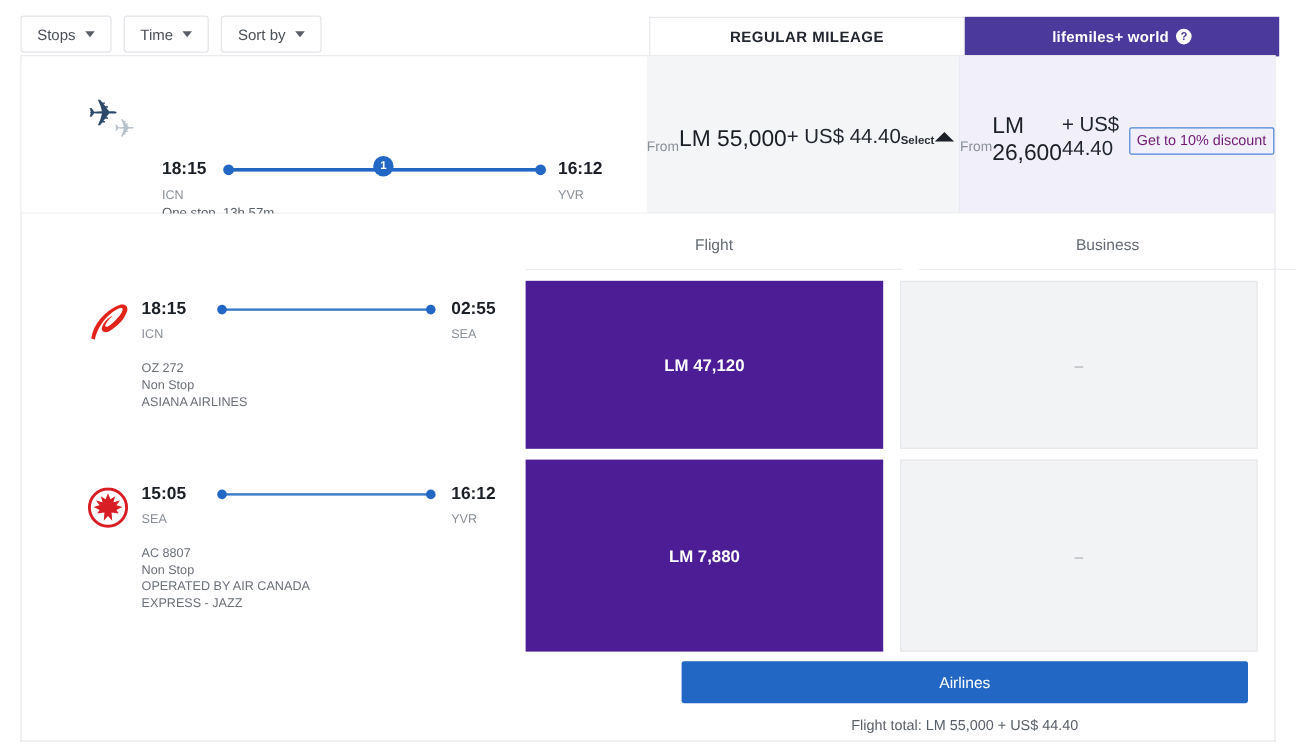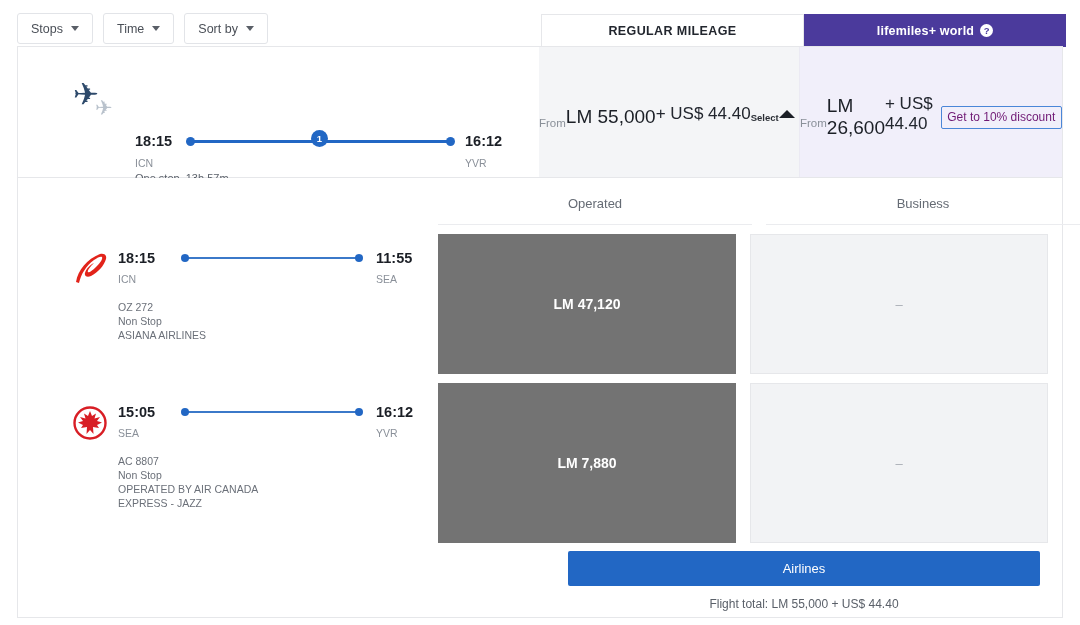--- a/index.html
+++ b/index.html
@@ -191,21 +191,21 @@
   .sdot-l { left: 163px; }
   .sdot-r { left: 337px; }
   .seg-meta {
     position: absolute; left: 100px; top: 50px;
     font-size: 10.5px; color: #6b7079; line-height: 14px;
   }
   .fare-box {
     width: 298px; display: flex; align-items: center; justify-content: center;
     font-size: 14px; font-weight: bold;
   }
-  .fare-selected { background: #737373; color: #ffffff; }
+  .fare-selected { background: #4c1d95; color: #ffffff; }
   .fare-empty {
     background: #f2f3f5; border: 1px solid #e6e7ea; color: #a7acb4;
     font-size: 13px; font-weight: normal;
   }
   .fb-econ-1 { position: absolute; left: 420px; top: 56px; height: 140px; }
   .fb-bus-1  { position: absolute; left: 732px; top: 56px; height: 140px; }
   .fb-econ-2 { position: absolute; left: 420px; top: 205px; height: 160px; }
   .fb-bus-2  { position: absolute; left: 732px; top: 205px; height: 160px; }
 
   .continue-btn {
@@ -285,35 +285,35 @@
       <div class="miles">LM 26,600</div>
       <div class="taxes">+ US$ 44.40</div>
       <div class="discount-btn">Get to 10% discount</div>
     </div>
   </div>
 
 
   <div class="detail-card">
 
     <div class="cabin-heads">
-      <div class="cabin-head">Operated</div>
+      <div class="cabin-head">Flight</div>
       <div class="cabin-gap"></div>
       <div class="cabin-head">Business</div>
     </div>
 
     <div class="segment seg-1">
       <svg class="seg-logo" viewBox="0 0 40 34">
         <path d="M3 30 C5 18 14 7 27 2 C31 1 34 3 33 7 C31 14 25 20 18 24 C14 26 11 24 12 21 C13 17 17 13 21 11 C16 16 14 19 15 20 C16 21 19 19 23 15 C27 11 30 7 29 5 C28 4 25 5 21 8 C13 14 8 22 6 31 Z" fill="#e2231a"></path>
       </svg>
       <div class="seg-time st-dep">18:15</div>
       <div class="seg-code sc-dep">ICN</div>
       <div class="seg-line"></div>
       <div class="seg-dot sdot-l"></div>
       <div class="seg-dot sdot-r"></div>
-      <div class="seg-time st-arr">11:55</div>
+      <div class="seg-time st-arr">02:55</div>
       <div class="seg-code sc-arr">SEA</div>
       <div class="seg-meta">
         <div>OZ 272</div>
         <div>Non Stop</div>
         <div>ASIANA AIRLINES</div>
       </div>
     </div>
 
     <div class="fare-box fare-selected fb-econ-1">LM 47,120</div>
     <div class="fare-box fare-empty fb-bus-1">–</div>

